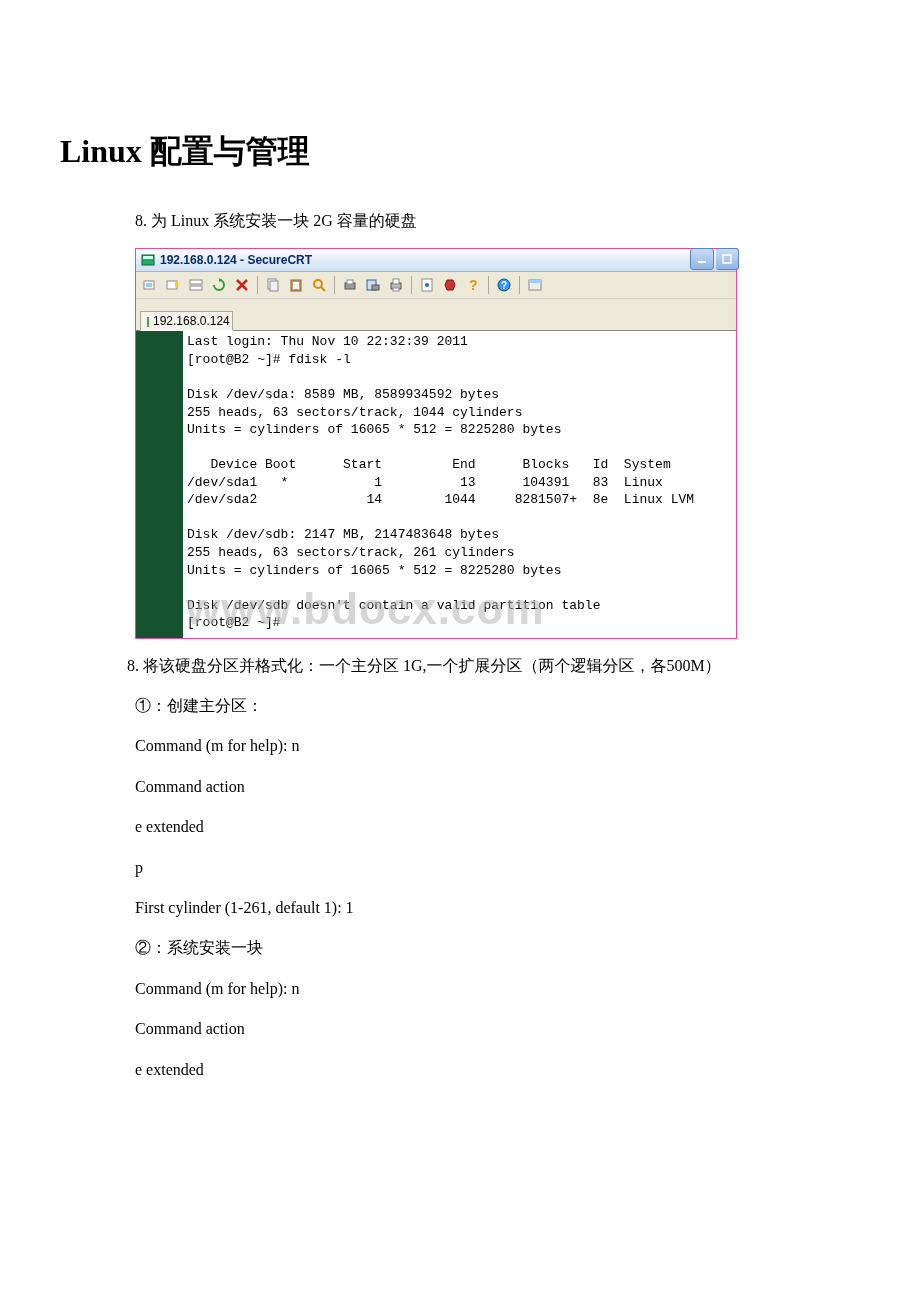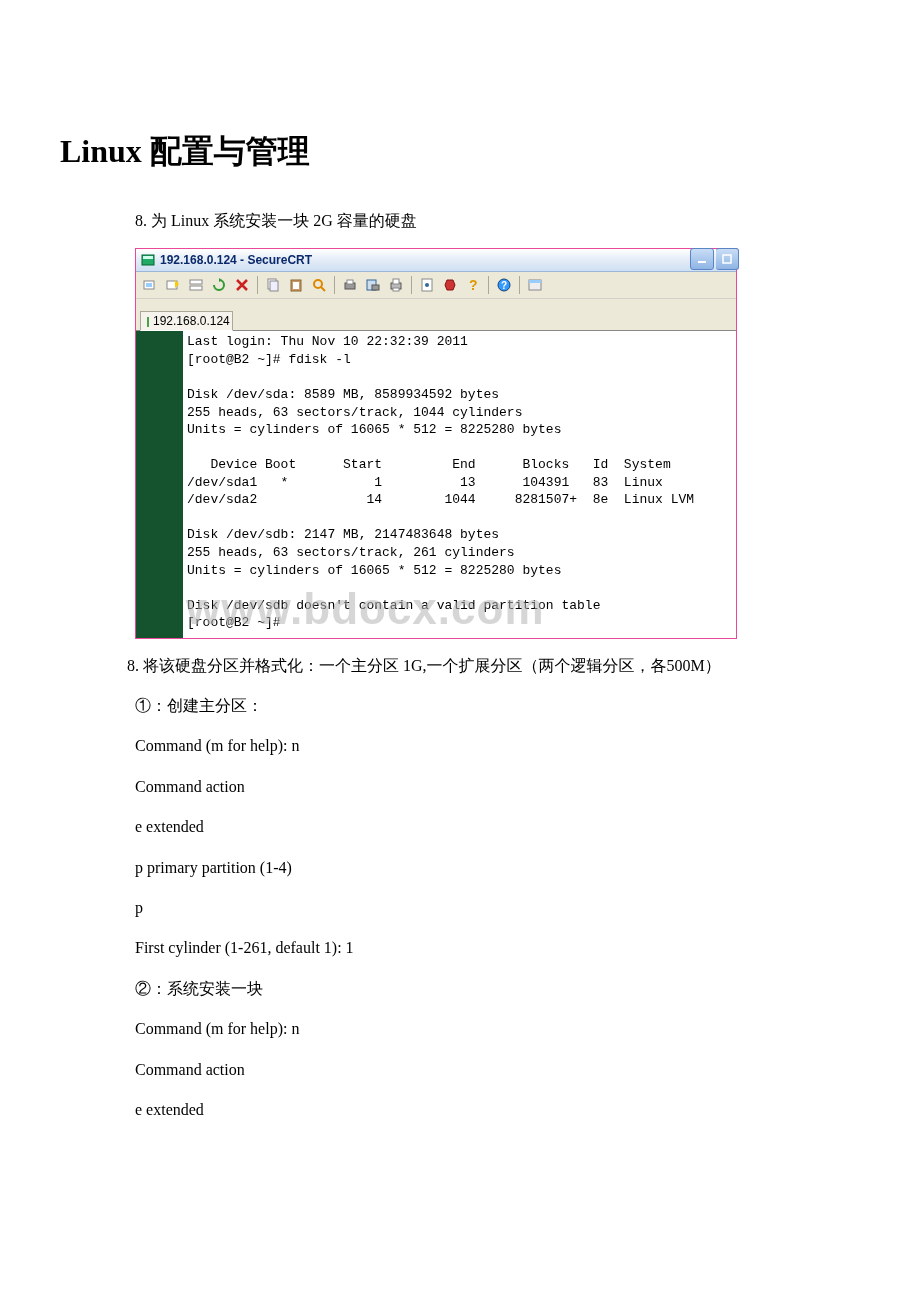--- a/index.html
+++ b/index.html
@@ -304,21 +304,20 @@
 [root@B2 ~]# </div>
     <div class="watermark">www.bdocx.com</div>
   </div>
 
   <p class="para" style="padding-left:35px;">　　8. 将该硬盘分区并格式化：一个主分区 1G,一个扩展分区（两个逻辑分区，各500M）</p>
 
   <p class="para">①：创建主分区：</p>
   <p class="para">Command (m for help): n</p>
   <p class="para">Command action</p>
   <p class="para"> e extended</p>
-  <p class="para"> p primary partition (1-4)</p>
   <p class="para">p</p>
   <p class="para">First cylinder (1-261, default 1): 1</p>
 
   <p class="para">②：系统安装一块</p>
   <p class="para">Command (m for help): n</p>
   <p class="para">Command action</p>
   <p class="para"> e extended</p>
 
 </div>
 

